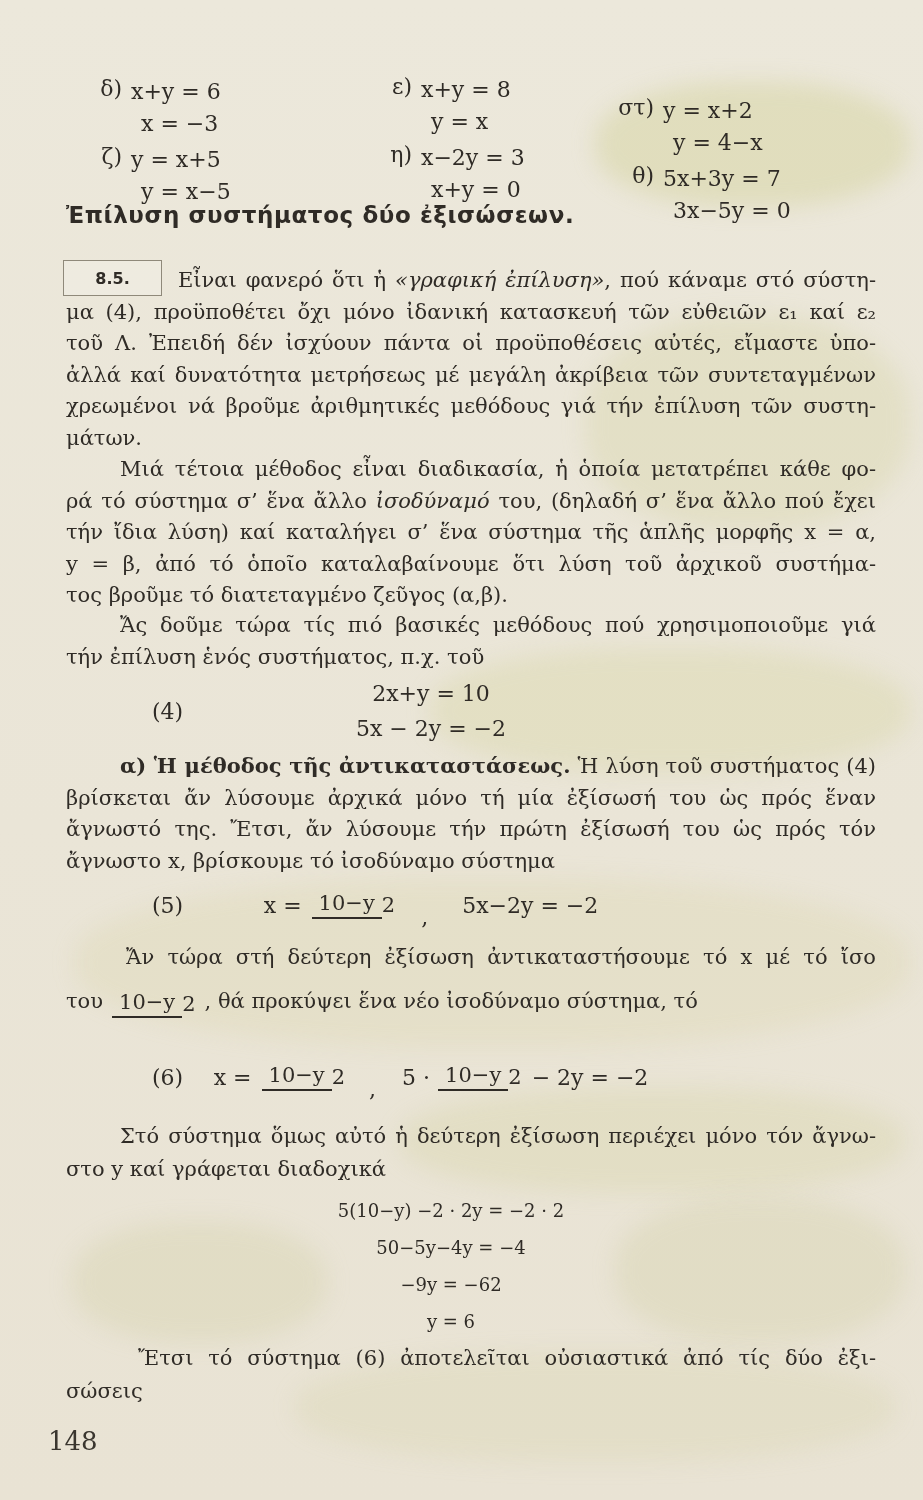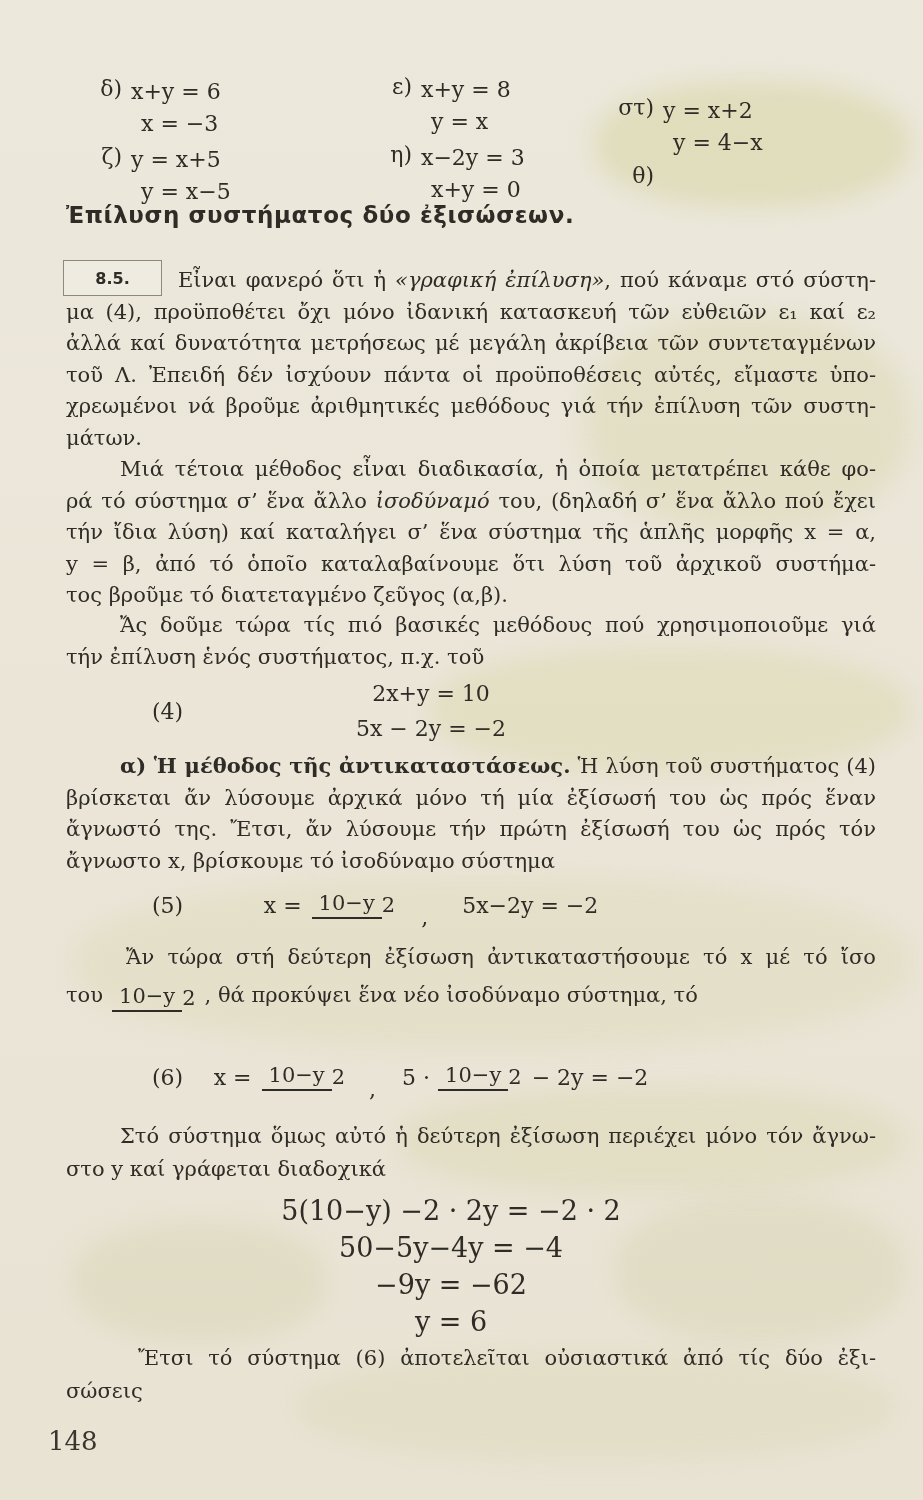--- a/index.html
+++ b/index.html
@@ -52,21 +52,21 @@
   .frac { display:inline-flex; flex-direction:row; align-items:center;
           font-size:21px; line-height:1.18; vertical-align:middle; }
   .frac .fnum { border-bottom:2px solid #2f2b26; padding:0 7px 1px; white-space:nowrap; }
   .frac .fden { padding-top:1px; }
   .mr10 { margin-right:10px; }
   .comma5 { margin:0 34px 0 26px; align-self:flex-end; padding-bottom:8px; }
   .comma6 { margin:0 26px 0 24px; align-self:flex-end; padding-bottom:8px; }
   .mr8 { margin-right:8px; }
   .ml10 { margin-left:10px; }
   .inline-frac { display:inline-flex; margin:0 9px; position:relative; top:2px; }
-  .deriv { position:absolute; left:66px; width:770px; font-size:27px; }
+  .deriv { position:absolute; left:66px; width:770px; font-size:18px; }
   .deriv div { text-align:center; line-height:37px; white-space:nowrap; }
   .page-number { position:absolute; left:48px; top:1426px; font-size:26px; color:#3a362f; }
 </style>
 </head>
 <body>
 
 <div class="page">
 
   <div class="artifact" style="left:595px;top:82px;width:315px;height:125px;background:rgba(198,199,122,0.30);"></div>
   <div class="artifact" style="left:585px;top:315px;width:325px;height:215px;background:rgba(201,200,130,0.22);"></div>
@@ -114,34 +114,38 @@
   <div class="ex-col" style="left:608px;top:51px;margin-top:44px;">
     <div class="ex-item">
       <span class="ex-label" style="width:46px;">στ)</span>
       <span class="ex-eqs">
         <div>y = x+2</div>
         <div>y = 4−x</div>
       </span>
     </div>
     <div class="ex-item" style="margin-top:3px;">
       <span class="ex-label" style="width:46px;">θ)</span>
+      <span class="ex-eqs">
+        <div>5x+3y = 7</div>
+        <div>3x−5y = 0</div>
+      </span>
     </div>
   </div>
 
   <div class="heading">Ἐπίλυση συστήματος δύο ἐξισώσεων.</div>
 
   <div class="sec-box">
     <span>8.5.</span>
   </div>
 
   <div class="para" style="top:265px;">
     <div class="ln firstline-85"><span>Εἶναι φανερό ὅτι ἡ </span><span class="em">«γραφική ἐπίλυση»</span><span>, πού κάναμε στό σύστη-</span></div>
     <div class="ln">μα (4), προϋποθέτει ὄχι μόνο ἰδανική κατασκευή τῶν εὐθειῶν ε₁ καί ε₂</div>
+    <div class="ln">τοῦ Λ. Ἐπειδή δέν ἰσχύουν πάντα οἱ προϋποθέσεις αὐτές, εἴμαστε ὑπο-</div>
     <div class="ln">ἀλλά καί δυνατότητα μετρήσεως μέ μεγάλη ἀκρίβεια τῶν συντεταγμένων</div>
-    <div class="ln">τοῦ Λ. Ἐπειδή δέν ἰσχύουν πάντα οἱ προϋποθέσεις αὐτές, εἴμαστε ὑπο-</div>
     <div class="ln">χρεωμένοι νά βροῦμε ἀριθμητικές μεθόδους γιά τήν ἐπίλυση τῶν συστη-</div>
     <div class="ln last">μάτων.</div>
   </div>
 
   <div class="para" style="top:454px;">
     <div class="ln ind54">Μιά τέτοια μέθοδος εἶναι διαδικασία, ἡ ὁποία μετατρέπει κάθε φο-</div>
     <div class="ln"><span>ρά τό σύστημα σ’ ἕνα ἄλλο </span><span class="em">ἰσοδύναμό</span><span> του, (δηλαδή σ’ ἕνα ἄλλο πού ἔχει</span></div>
     <div class="ln">τήν ἴδια λύση) καί καταλήγει σ’ ἕνα σύστημα τῆς ἁπλῆς μορφῆς x = α,</div>
     <div class="ln">y = β, ἀπό τό ὁποῖο καταλαβαίνουμε ὅτι λύση τοῦ ἀρχικοῦ συστήμα-</div>
     <div class="ln last">τος βροῦμε τό διατεταγμένο ζεῦγος (α,β).</div>
@@ -171,21 +175,21 @@
     <span class="frac">
         <span class="fnum">10−y</span>
         <span class="fden">2</span>
       </span>
     <span class="comma5">,</span>
     <span>5x−2y = −2</span>
   </div>
 
   <div class="para" style="top:942px;">
     <div class="ln ind60">Ἄν τώρα στή δεύτερη ἐξίσωση ἀντικαταστήσουμε τό x μέ τό ἴσο</div>
-    <div class="ln last" style="margin-top:6px;"><span>του</span><span class="frac inline-frac">
+    <div class="ln last" style="margin-top:12px;"><span>του</span><span class="frac inline-frac">
           <span class="fnum">10−y</span>
           <span class="fden">2</span>
         </span><span>, θά προκύψει ἕνα νέο ἰσοδύναμο σύστημα, τό</span></div>
   </div>
 
   <div class="eq-row" style="top:1044px;height:66px;">
     <span class="eq-label">(6)</span>
     <span class="mr10">x =</span>
     <span class="frac">
         <span class="fnum">10−y</span>

